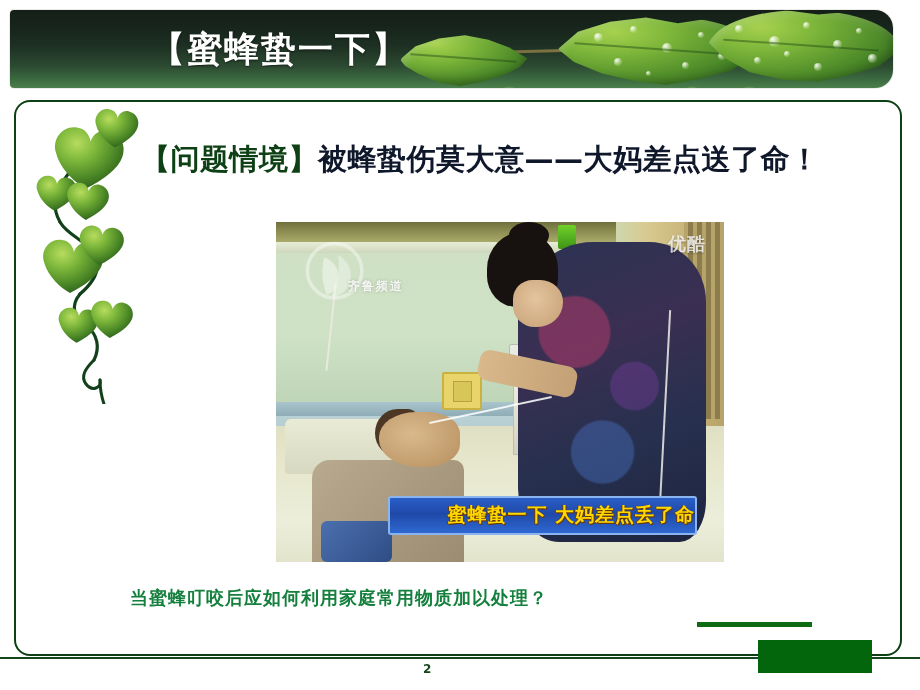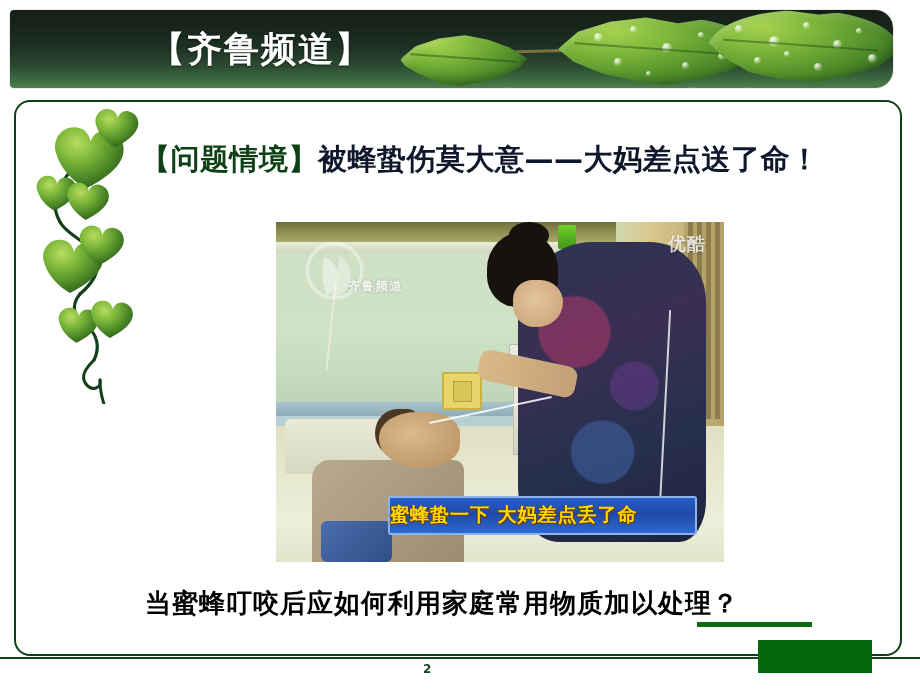--- a/index.html
+++ b/index.html
@@ -370,40 +370,40 @@
   }
   .v-caption {
     position: absolute;
     left: 25%; top: 80.5%;
     width: 69%; height: 11.5%;
     background: linear-gradient(to bottom, #2a5ec8 0%, #1f49a8 45%, #2f68d2 100%);
     border: 2px solid #8ab4ee;
     border-radius: 3px;
     display: flex;
     align-items: center;
-    justify-content: flex-start;
+    justify-content: flex-end;
     box-sizing: border-box;
   }
   .v-caption span {
     font-size: 19px;
     font-weight: 700;
     color: #ffd800;
     letter-spacing: 1px;
     text-shadow: 1px 1px 0 #6b3a00, -1px 0 0 #6b3a00, 0 1px 0 #6b3a00;
     white-space: nowrap;
   }
 
   
   .question {
     position: absolute;
-    left: 145px;
+    left: 130px;
     top: 586px;
-    font-size: 26px;
-    font-weight: 700;
-    color: #000000;
+    font-size: 18px;
+    font-weight: 700;
+    color: #15803d;
     letter-spacing: 1px;
     white-space: nowrap;
     z-index: 6;
   }
   .q-underline {
     position: absolute;
     left: 697px;
     top: 622px;
     width: 115px;
     height: 5px;
@@ -465,21 +465,21 @@
       <div class="droplet" style="left:78%;top:24%;width:6px;height:6px;"></div>
       <div class="droplet" style="left:84%;top:58%;width:9px;height:9px;"></div>
       <div class="droplet" style="left:40%;top:54%;width:6px;height:6px;"></div>
     </div>
 
     <div class="dshadow" style="left:112px;top:76px;"></div>
     <div class="dshadow" style="left:295px;top:76px;"></div>
     <div class="dshadow" style="left:352px;top:76px;"></div>
   </div>
 
-  <div class="banner-title">【齐鲁频道】</div>
+  <div class="banner-title">【蜜蜂蛰一下】</div>
 </div>
 
 <div class="frame"></div>
 
 <svg class="vine" viewBox="0 0 120 300">
   <defs>
     <radialGradient id="lg" cx="32%" cy="26%" r="78%">
       <stop offset="0%" stop-color="#b7dc5e"></stop>
       <stop offset="35%" stop-color="#7fb93c"></stop>
       <stop offset="72%" stop-color="#4e8a27"></stop>

